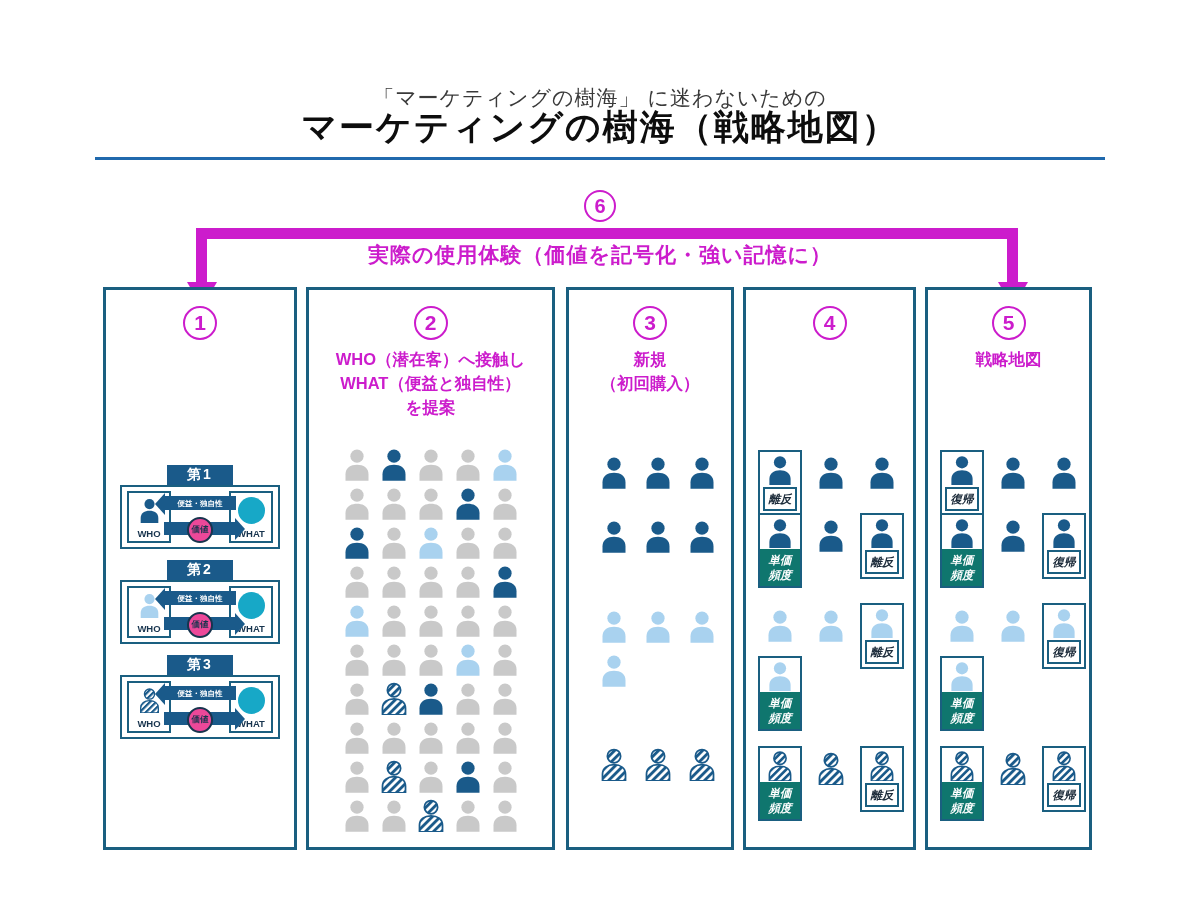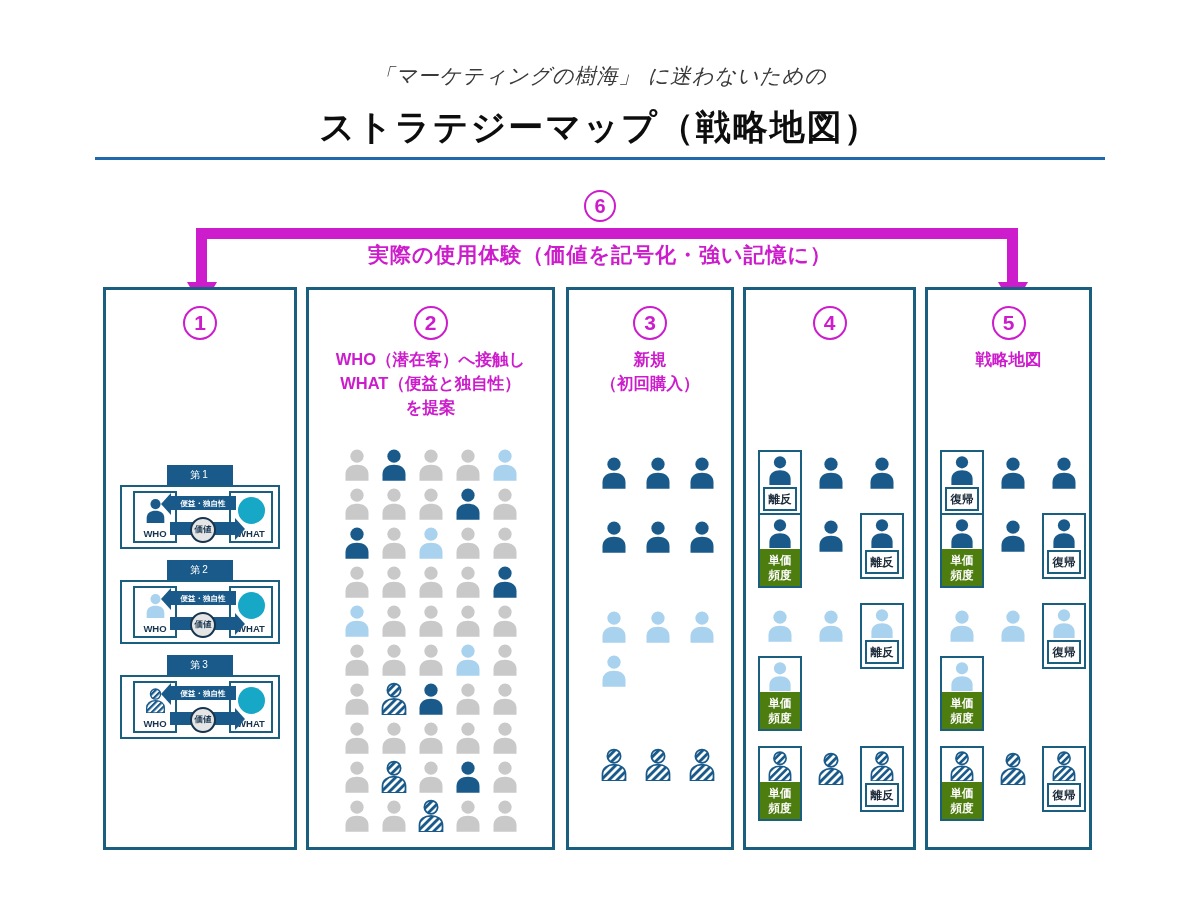--- a/index.html
+++ b/index.html
@@ -1,22 +1,22 @@
 <!DOCTYPE html>
 <html><head>
 <meta charset="utf-8">
 <style>
   * { margin:0; padding:0; box-sizing:border-box; }
   html,body { width:1200px; height:900px; background:#fff;
     font-family:"Liberation Sans","DejaVu Sans",sans-serif; }
   .canvas { position:relative; width:1200px; height:900px; background:#fff; overflow:hidden; }
 
   
-  .subtitle { position:absolute; top:62px; left:0; right:0; text-align:center;
-    font-size:21px; color:#3a3a3a; letter-spacing:1px;font-style:italic; }
+  .subtitle { position:absolute; top:84px; left:0; right:0; text-align:center;
+    font-size:21px; color:#3a3a3a; letter-spacing:1px; }
   .title { position:absolute; top:104px; left:0; right:0; text-align:center;
     font-size:35px; font-weight:bold; color:#0d0d0d; letter-spacing:2px; }
   .title-rule { position:absolute; top:157px; left:95px; width:1010px; height:3px; background:#2069ad; }
 
   
   .circ-num { border:2.5px solid #cc1ccc; border-radius:50%; color:#cc1ccc; font-weight:bold;
     display:flex; align-items:center; justify-content:center; background:#fff; }
   .branding-num { position:absolute; top:190px; left:584px; width:32px; height:32px; font-size:20px; }
   .brk-bar { position:absolute; top:228px; left:196px; width:822px; height:11px; background:#cc1ccc; }
   .brk-shaft { position:absolute; top:228px; width:11px; height:54px; background:#cc1ccc; }
@@ -31,76 +31,76 @@
   .col-num { width:34px; height:34px; margin:16px auto 8px auto; font-size:21px; }
   .col-title { text-align:center; font-weight:bold; color:#cc1ccc; font-size:16.5px; line-height:1.45; }
   .col-content { position:absolute; left:0; right:0; top:0; bottom:0; }
 
   
   svg.person { display:block; }
 
   
   .seg { position:absolute; left:50%; transform:translateX(-50%); width:160px; }
   .seg-tab { width:66px; height:20px; margin:0 auto; background:#1a5a8a; color:#fff;
-    font-size:10px; font-weight:normal; display:flex; align-items:center; justify-content:center; letter-spacing:2px; }
+    font-size:14px; font-weight:bold; display:flex; align-items:center; justify-content:center; letter-spacing:2px; }
   .seg-box { height:64px; border:2px solid #1a5f80; background:#fff; display:flex; align-items:center; }
   .wbox { width:44px; height:52px; border:2px solid #1a5f80; background:#fff; flex:0 0 44px;
     display:flex; flex-direction:column; align-items:center; justify-content:flex-end; padding-bottom:2px; }
   .wbox .wicn { flex:1; display:flex; align-items:center; justify-content:center; }
   .wlabel { font-size:9.5px; font-weight:bold; color:#17344e; line-height:1.1; }
-  .wbox.l { margin-left:11px; } .wbox.r { margin-right:5px; }
+  .wbox.l { margin-left:5px; } .wbox.r { margin-right:5px; }
   .teal-dot { width:27px; height:27px; border-radius:50%; background:#17a8c7; }
   .mid { flex:1; position:relative; height:100%; }
   .arr-benefit { position:absolute; left:-7px; right:-7px; top:9px; height:14px; background:#1a5a8a;
     color:#fff; font-size:7.5px; font-weight:bold; text-align:center; line-height:15px; letter-spacing:0; }
   .arr-benefit::before { content:""; position:absolute; left:-9px; top:-3.5px;
     border-top:11px solid transparent; border-bottom:11px solid transparent; border-right:10px solid #1a5a8a; }
   .arr-value { position:absolute; left:-7px; right:-7px; bottom:12px; height:13px; background:#1a5a8a; }
   .arr-value::after { content:""; position:absolute; right:-9px; top:-4.5px;
     border-top:11px solid transparent; border-bottom:11px solid transparent; border-left:10px solid #1a5a8a; }
   .val-circle { position:absolute; left:50%; bottom:4px; transform:translateX(-50%);
-    width:26px; height:26px; border-radius:50%; border:2px solid #17344e; background:#e5e5e5;
+    width:26px; height:26px; border-radius:50%; border:2px solid #17344e; background:#ec4899;
     color:#17344e; font-size:8.5px; font-weight:bold; display:flex; align-items:center; justify-content:center; }
 
   
   .pgrid { position:absolute; top:158px; left:50%; transform:translateX(-50%);
     display:grid; grid-template-columns:repeat(5,30px); column-gap:7px; row-gap:6px; }
 
   
   .prow { position:absolute; left:0; display:flex; align-items:flex-start; gap:5px; padding-left:11px; }
   .prow.narrow { padding-left:25px; gap:4px; }
-  .slot { width:46px; display:flex; justify-content:center; }
+  .slot { width:46px; display:flex; justify-content:center;font-style:italic; }
   .prow.narrow .slot { width:40px; }
   .slot.plain { padding-top:6px; }
   .tagbox { width:44px; border:2.5px solid #1a5f80; background:#fff;
     display:flex; flex-direction:column; align-items:stretch; }
   .tagbox svg.person { margin:3px auto 1px auto; }
   .tag { font-weight:bold; font-size:11.5px; text-align:center; line-height:1.3; }
   .tag.outline { margin:1px 3px 3px 3px; border:2px solid #1a5f80; background:#fff; color:#1c2b3a; padding:3px 0 2px 0; }
-  .tag.filled { background:#4d7c0f; color:#fff; padding:4px 0 3px 0; white-space:pre-line; }
+  .tag.filled { background:#0f766e; color:#fff; padding:4px 0 3px 0; white-space:pre-line; }
 
   .footer { position:absolute; top:864px; right:88px; font-size:18.5px; color:#1e3c64; }
   .hidden-defs { position:absolute; width:0; height:0; }
 </style>
 </head>
 <body>
 
 <svg class="hidden-defs" aria-hidden="true">
   <defs>
     <pattern id="hatch" width="4.5" height="4.5" patternTransform="rotate(45)" patternUnits="userSpaceOnUse">
       <rect width="4.5" height="4.5" fill="#ffffff"></rect>
       <rect width="2.3" height="4.5" fill="#1a5a8a"></rect>
     </pattern>
   </defs>
 </svg>
 
 <div class="canvas">
 
   <div class="subtitle">「マーケティングの樹海」 に迷わないための</div>
-  <div class="title">ストラテジーマップ（戦略地図）</div>
+  <div class="title">マーケティングの樹海（戦略地図）</div>
   <div class="title-rule"></div>
 
   <div class="circ-num branding-num">
     <span>6</span>
   </div>
   <div class="brk-bar"></div>
   <div class="brk-shaft left"></div>
   <div class="brk-shaft right"></div>
   <div class="branding-label">実際の使用体験（価値を記号化・強い記憶に）</div>
 

